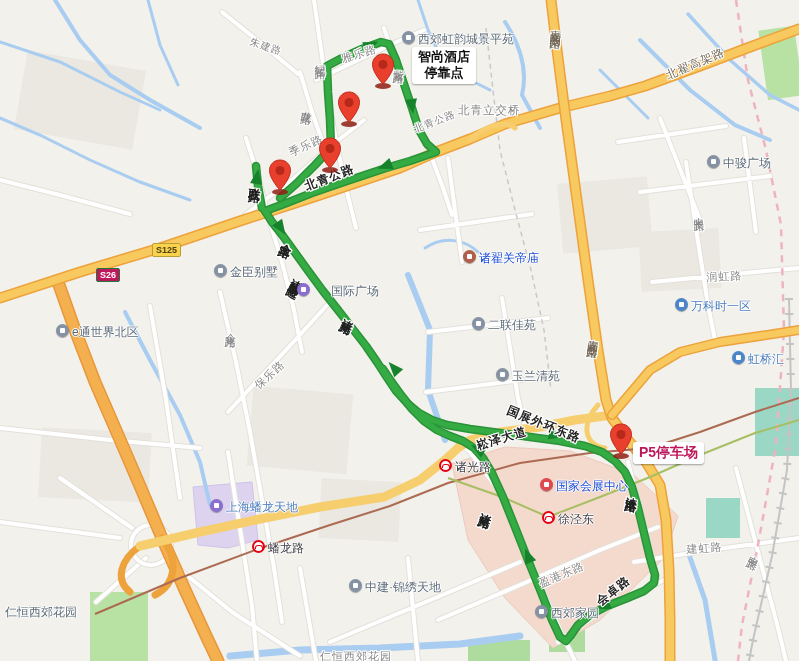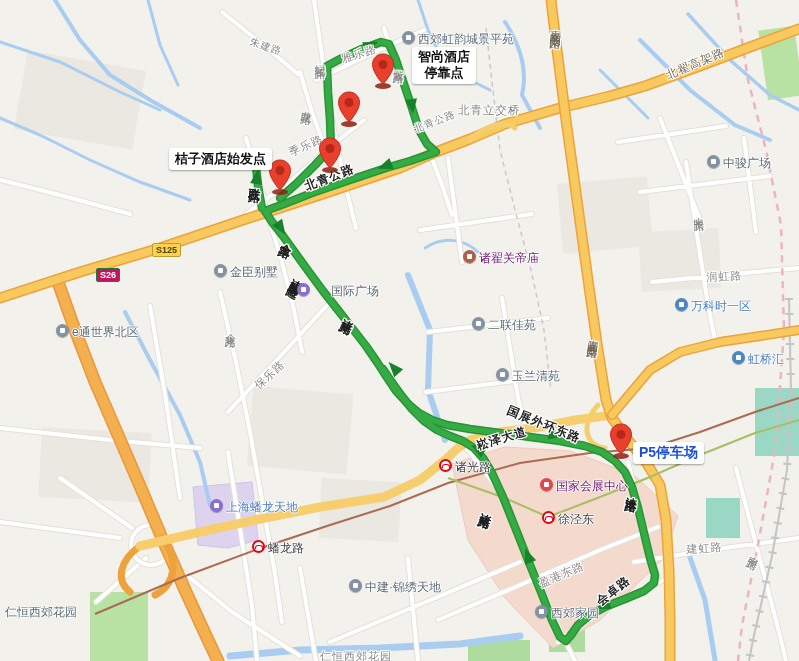--- a/index.html
+++ b/index.html
@@ -21,26 +21,26 @@
   .pic.blue{background:#4a86c9;}  .pic.blue::after{border-top:4px solid #4a86c9;}
   .pic.brown{background:#b0604a;} .pic.brown::after{border-top:4px solid #b0604a;}
   .pic.purple{background:#8a6fd0;}.pic.purple::after{border-top:4px solid #8a6fd0;}
   .pic.red{background:#e0484f;}   .pic.red::after{border-top:4px solid #e0484f;}
   .metro{width:13px;height:13px;border-radius:50%;background:#fff;border:2.5px solid #e60012;
          box-sizing:border-box;flex:0 0 13px;position:relative;}
   .metro::before{content:"";position:absolute;left:1px;top:3px;width:6px;height:3px;
          border:1.5px solid #e60012;border-bottom:none;border-radius:3px 3px 0 0;}
   .ptxt{font-size:12px;color:#5b6a78;
        text-shadow:-1px 0 #fff,1px 0 #fff,0 -1px #fff,0 1px #fff;}
-  .ptxt.blue{color:#4a7dbd;} .ptxt.brown{color:#701a75;} .ptxt.dark{color:#3f3f46;}
+  .ptxt.blue{color:#4a7dbd;} .ptxt.brown{color:#1d4ed8;} .ptxt.dark{color:#3f3f46;}
   .stopbox{position:absolute;background:#fff;border-radius:3px;padding:2px 6px;
        font-size:13px;font-weight:bold;color:#111;white-space:nowrap;
        box-shadow:0 1px 2px rgba(0,0,0,.35);}
   .stopbox.center{text-align:center;line-height:1.25;}
-  .stopbox.p5{color:#1d4ed8;font-size:14px;}
+  .stopbox.p5{color:#be185d;font-size:14px;}
   .pin{position:absolute;}
   .badge{position:absolute;font-size:9px;font-weight:bold;border-radius:2px;
        padding:0 3px;line-height:12px;}
   .badge.prov{background:#fbd24e;color:#4f4310;border:1px solid #b99f33;}
   .badge.expw{background:#be185d;color:#fff;border:1px solid #1c7a38;}
 </style>
 </head>
 <body>
 
 <div id="map">
@@ -297,15 +297,14 @@
   <svg class="pin" style="left:608px;top:423px" width="26" height="36" viewBox="0 0 26 36">
     <ellipse cx="13" cy="33" rx="8" ry="3" fill="#8f1d12" opacity="0.85"></ellipse>
     <path d="M13 1C7 1 2.5 5.6 2.5 11.4 2.5 20 13 31 13 31s10.5-11 10.5-19.6C23.5 5.6 19 1 13 1z" fill="#e8402d" stroke="#c22a1a"></path>
     <circle cx="13" cy="11.5" r="4.5" fill="#b5281a"></circle>
   </svg>
 
   <div class="stopbox center" style="left:412px;top:47px">
     <div>智尚酒店</div>
     <div>停靠点</div>
   </div>
-  <div class="stopbox" style="left:169px;top:148px">桔子酒店始发点</div>
   <div class="stopbox p5" style="left:633px;top:442px">P5停车场</div>
 </div>
 
 </body></html>

